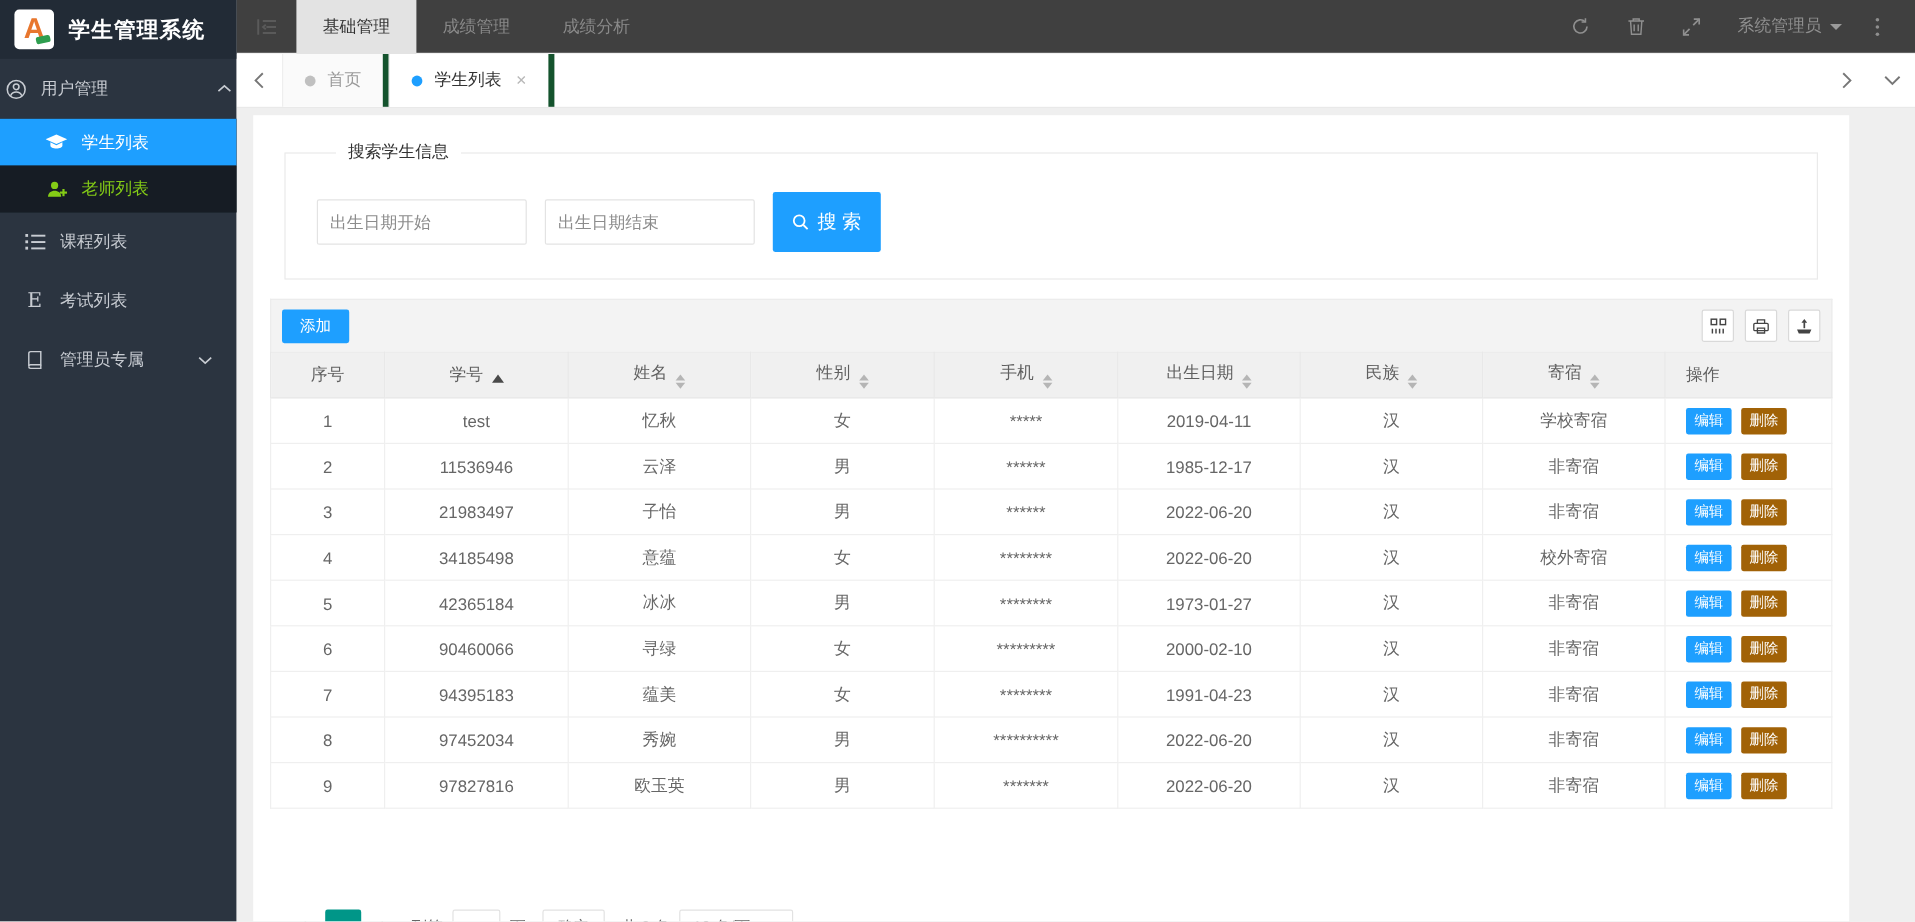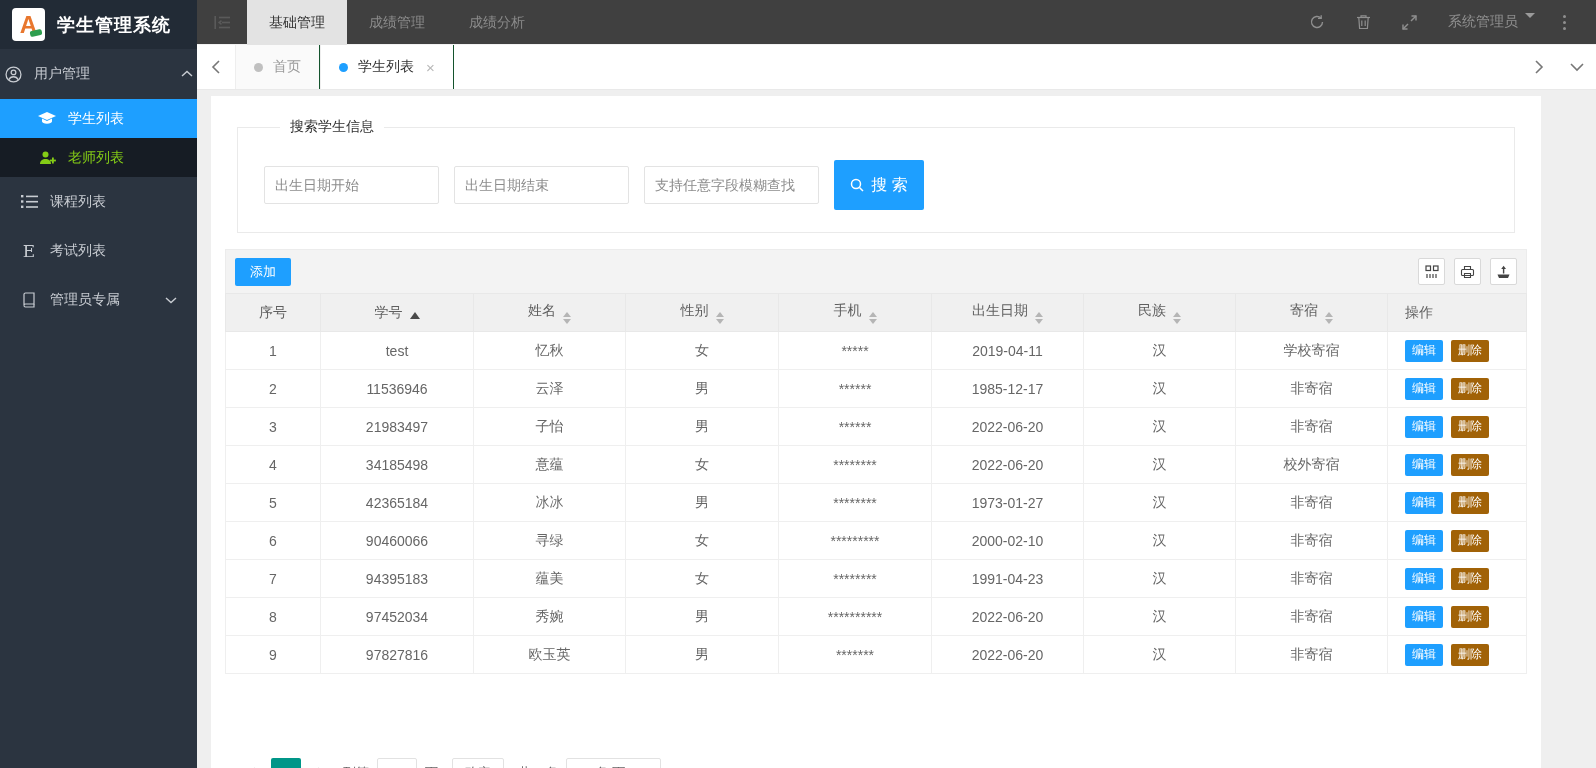--- a/index.html
+++ b/index.html
@@ -34,32 +34,32 @@
   
   .topbar { position:absolute; left:197px; top:0; width:1399px; height:45px; background:#404040;
     display:flex; align-items:center; border-bottom:1px solid #f2f2f2; z-index:4; }
   .collapse-btn { width:50px; height:45px; display:flex; align-items:center; justify-content:center;
     color:#5a5a5a; cursor:pointer; }
   .nav-tabs { display:flex; height:45px; }
   .nav-tab { padding:0 22px; line-height:45px; font-size:14px; color:#8a8a8a; cursor:pointer; }
   .nav-tab.active { background:#e3e3e3; color:#333; }
   .topbar-right { margin-left:auto; display:flex; align-items:center; padding-right:18px; color:#8f8f8f; }
   .tb-icon { width:46px; height:45px; display:flex; align-items:center; justify-content:center; cursor:pointer; }
-  .user-drop { display:flex; align-items:flex-start; font-size:14px; color:#8f8f8f; padding:0 16px; cursor:pointer; }
+  .user-drop { display:flex; align-items:center; font-size:14px; color:#8f8f8f; padding:0 16px; cursor:pointer; }
   .caret-dn { width:0; height:0; border-left:5px solid transparent; border-right:5px solid transparent;
     border-top:5px solid #9a9a9a; margin-left:7px; }
   .more-dots { display:flex; flex-direction:column; gap:3px; padding:0 12px; cursor:pointer; }
   .more-dots i { width:3px; height:3px; border-radius:50%; background:#8f8f8f; }
 
   
   .tabbar { position:absolute; left:197px; top:45px; width:1399px; height:45px; background:#fff;
     border-bottom:1px solid #e9e9e9; display:flex; align-items:stretch; z-index:4; }
   .tab-arrow { width:38px; display:flex; align-items:center; justify-content:center; color:#777; cursor:pointer; }
   .page-tab { display:flex; align-items:center; padding:0 18px; font-size:14px; color:#9a9a9a;
-    background:#fafafa; border-right:1px solid #14532d; border-left:1px solid #eee; cursor:pointer; }
+    background:#fafafa; border-right:5px solid #14532d; border-left:1px solid #eee; cursor:pointer; }
   .page-tab.active { background:#fff; color:#333; }
   .dot { width:9px; height:9px; border-radius:50%; background:#c0c0c0; margin-right:10px; }
   .dot.blue { background:#1e9fff; }
   .tab-close { margin-left:12px; color:#b8b8b8; font-size:15px; cursor:pointer; }
   .tabbar-right { margin-left:auto; display:flex; }
 
   
   .content { position:absolute; left:197px; top:90px; width:1399px; height:678px;
     background:#efefef; padding:6px 83px 0 14px; }
   .panel { background:#fff; width:1330px; height:672px; padding:22px 14px 0 14px; overflow:hidden; }
@@ -284,21 +284,20 @@
 </div>
 
 <main class="content">
   <div class="panel">
 
     <fieldset class="search">
       <legend>搜索学生信息</legend>
       <div class="search-row">
         <input class="s-input" type="text" placeholder="出生日期开始" style="">
         <input class="s-input" type="text" placeholder="出生日期结束" style="">
-        <input class="s-input" type="text" placeholder="支持任意字段模糊查找" style="">
         <button class="search-btn">
           <svg width="14" height="14" viewBox="0 0 14 14" fill="none" stroke="#fff" stroke-width="1.5">
             <circle cx="6" cy="6" r="4.5"></circle>
               <line x1="9.5" y1="9.5" x2="13" y2="13"></line>
           </svg>
           <span>搜 索</span>
         </button>
       </div>
     </fieldset>
 

